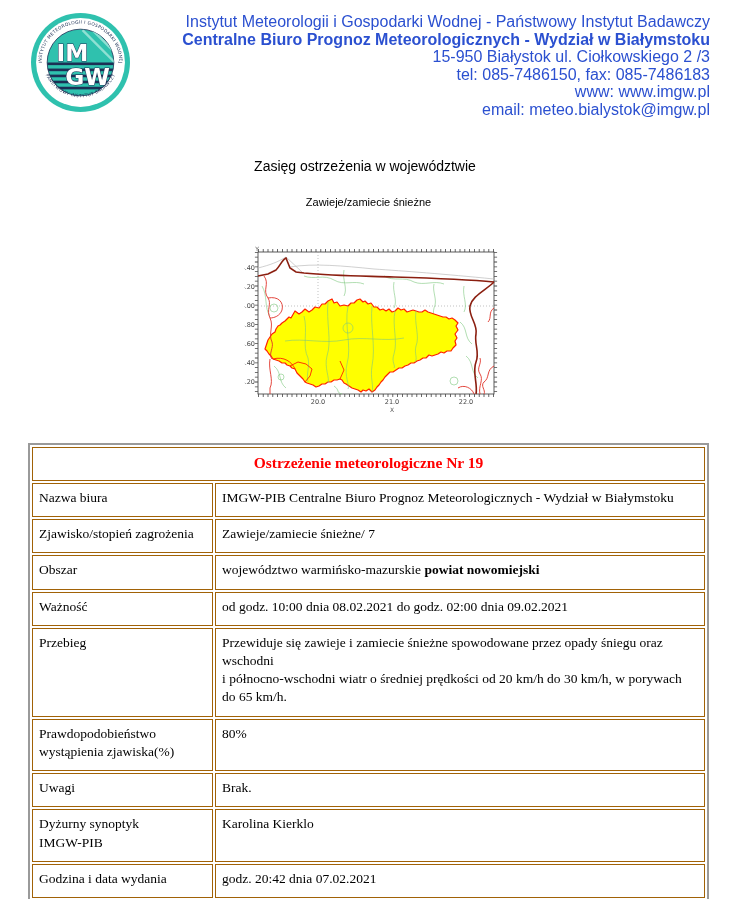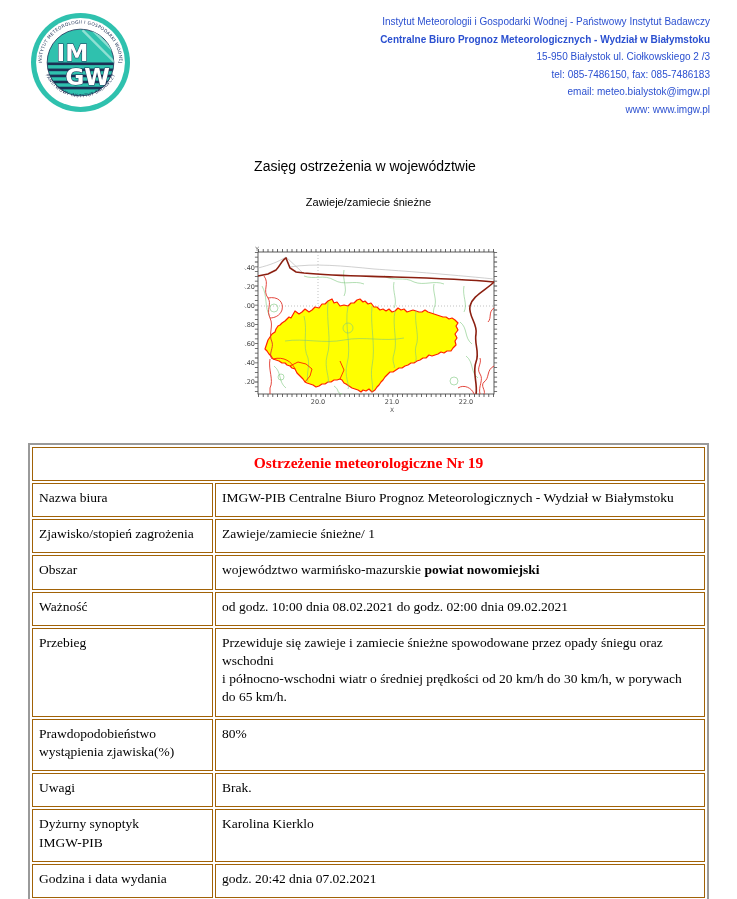--- a/index.html
+++ b/index.html
@@ -4,21 +4,21 @@
 <style>
   html,body{margin:0;padding:0;}
   body{
     width:737px;height:899px;position:relative;background:#ffffff;
     font-family:"Liberation Sans",sans-serif;overflow:hidden;color:#000;
   }
   
   .logo{position:absolute;left:30px;top:12px;width:101px;height:101px;}
   .contact{
     position:absolute;right:27px;top:13px;text-align:right;
-    color:#2b50d0;font-size:10px;line-height:17.5px;white-space:nowrap;
+    color:#2b50d0;font-size:16px;line-height:17.5px;white-space:nowrap;
   }
   .contact .bold{font-weight:bold;}
   
   .sec-title{position:absolute;top:158px;left:0;width:730px;text-align:center;font-size:14px;color:#000;}
   .sec-sub{position:absolute;top:196px;left:0;width:737px;text-align:center;font-size:11px;color:#000;}
   
   .map{position:absolute;left:244px;top:246px;width:256px;height:168px;}
   .tick-lbl{font-family:"DejaVu Sans",sans-serif;font-size:6.5px;fill:#444;}
   .axis-lbl{font-family:"DejaVu Sans",sans-serif;font-size:6px;fill:#555;}
   
@@ -68,22 +68,22 @@
     <text font-family="DejaVu Sans, sans-serif" font-size="4.4" fill="#1c2f55" letter-spacing="0.3">
       <textPath href="#arcB" startOffset="50%" text-anchor="middle">PAŃSTWOWY INSTYTUT BADAWCZY</textPath>
     </text>
   </svg>
 
   <div class="contact">
     <div>Instytut Meteorologii i Gospodarki Wodnej - Państwowy Instytut Badawczy</div>
     <div class="bold">Centralne Biuro Prognoz Meteorologicznych - Wydział w Białymstoku</div>
     <div>15-950 Białystok ul. Ciołkowskiego 2 /3</div>
     <div>tel: 085-7486150, fax: 085-7486183</div>
+    <div>www: www.imgw.pl</div>
     <div>email: meteo.bialystok@imgw.pl</div>
-    <div>www: www.imgw.pl</div>
   </div>
 
   <div class="sec-title">Zasięg ostrzeżenia w województwie</div>
   <div class="sec-sub">Zawieje/zamiecie śnieżne</div>
 
   <svg class="map" viewBox="0 0 256 168">
 
     <rect x="14" y="6" width="236" height="142" fill="#ffffff" stroke="#333333" stroke-width="0.8"></rect>
 
     <g stroke="#444" stroke-width="3" stroke-dasharray="0.8 4">
@@ -181,21 +181,21 @@
     <tbody>
         <tr>
       <td class="ttl" colspan="2">Ostrzeżenie meteorologiczne Nr 19</td>
     </tr>
     <tr>
       <td class="lbl">Nazwa biura</td>
       <td class="val">IMGW-PIB Centralne Biuro Prognoz Meteorologicznych - Wydział w Białymstoku</td>
     </tr>
     <tr>
       <td class="lbl">Zjawisko/stopień zagrożenia</td>
-      <td class="val">Zawieje/zamiecie śnieżne/ 1</td>
+      <td class="val">Zawieje/zamiecie śnieżne/ 7</td>
     </tr>
     <tr>
       <td class="lbl">Obszar</td>
       <td class="val"><span>województwo warmińsko-mazurskie </span><span class="boldpart">powiat nowomiejski</span></td>
     </tr>
     <tr>
       <td class="lbl">Ważność</td>
       <td class="val">od godz. 10:00 dnia 08.02.2021 do godz. 02:00 dnia 09.02.2021</td>
     </tr>
     <tr>

